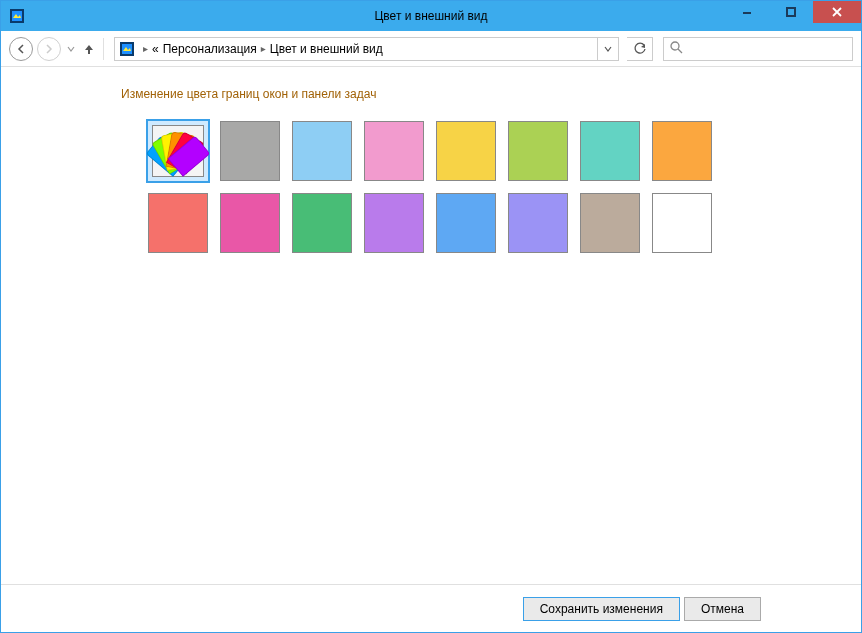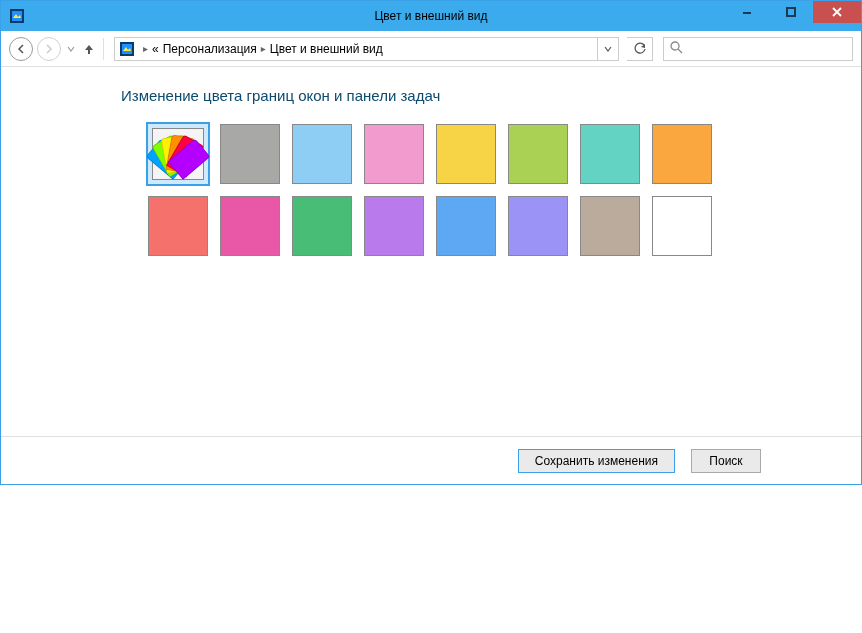--- a/index.html
+++ b/index.html
@@ -1,17 +1,17 @@
 <!DOCTYPE html>
 <html><head>
 <meta charset="utf-8">
 <style>
   * { box-sizing: border-box; margin: 0; padding: 0; }
   body { font-family: "Segoe UI", Tahoma, sans-serif; font-size: 12px; background: #fff; }
-  .window { width: 862px; height: 485px; border: 1px solid #3aa0e8; background: #fff; display: flex; flex-direction: column; }
+  .window { width: 862px; height: 633px; border: 1px solid #3aa0e8; background: #fff; display: flex; flex-direction: column; }
   .titlebar { height: 30px; background: #3babed; display: flex; align-items: center; position: relative; color: #000; }
   .titlebar .app-icon { width: 16px; height: 16px; margin-left: 8px; display:inline-block; }
   .titlebar .title { position:absolute; left:50%; transform:translateX(-50%); color: #000; font-size: 12px; }
   .window-controls { margin-left: auto; display: flex; height: 22px; align-self:flex-start; }
   .window-controls .ctrl { width: 44px; height: 22px; display:flex; align-items:center; justify-content:center; }
   .window-controls .ctrl.close { width:48px; background: #c8504f; color:#fff; }
   .window-controls svg { display:block; }
 
   .toolbar { height: 36px; border-bottom: 1px solid #e0e0e0; display:flex; align-items:center; padding: 0 8px; gap: 4px; }
   .nav-btn { width:24px; height:24px; border:1px solid #9a9a9a; border-radius:50%; display:flex; align-items:center; justify-content:center; color:#666; }
@@ -23,29 +23,29 @@
   .breadcrumb .bc-icon { width:16px; height:16px; margin-right:4px;}
   .breadcrumb .sep { padding: 0 4px; color:#666; font-size:10px;}
   .breadcrumb .crumb { color:#000; }
   .breadcrumb .tail { margin-left:auto; display:flex; align-items:center; border-left:1px solid #ccc; height:100%; padding:0 6px;}
   .refresh { border:1px solid #ccc; border-left:none; height:24px; width:26px; display:flex; align-items:center; justify-content:center; }
   .search { border:1px solid #ccc; height:24px; width:190px; margin-left:6px; display:flex; align-items:center; padding:0 6px; color:#888; }
   .search .placeholder { flex:1; font-style: italic; overflow:hidden; white-space:nowrap; text-overflow:ellipsis;}
   .search .s-icon { color:#888; }
 
   .content { flex:1; padding: 16px 12px 0 12px; display:flex; flex-direction:column; }
-  .heading { color:#0c4a6e; font-size:15px; margin: 4px 0 20px 108px; }
+  .heading { color:#a16207; font-size:12px; margin: 4px 0 20px 108px; }
   .swatch-grid { display:flex; flex-wrap:wrap; gap:12px 12px; width: 580px; margin-left: 135px;}
   .swatch { width: 60px; height: 60px; border:1px solid #888; }
   .swatch.sel-wrap { border:2px solid #3aa0e8; background:#cfeaff; padding:4px; width:64px; height:64px; position:relative; margin:-2px; }
   .swatch.sel-wrap .inner-swatch { width:100%; height:100%; border:1px solid #888; display:flex; align-items:center; justify-content:center; }
   .color-fan { position:relative; width:40px; height:40px; }
   .color-fan .card { position:absolute; width:24px; height:36px; border-radius:4px 4px 0 0; left:8px; top:2px; transform-origin: 50% 90%; border:1px solid rgba(0,0,0,.15); }
 
-  .footer { border-top:1px solid #e0e0e0; height:48px; display:flex; align-items:center; justify-content:flex-end; padding-right:100px; gap:16px;}
+  .footer { border-top:1px solid #e0e0e0; height:48px; display:flex; align-items:center; justify-content:flex-end; padding-right:100px; gap:4px;}
   .btn { border:1px solid #aaa; background:#eaeaea; padding: 4px 16px; font-size:12px; min-width:70px; text-align:center;}
   .btn.primary { border:1px solid #3aa0e8; }
 </style>
 </head>
 <body>
 
 <div class="window">
 
   <div class="titlebar">
     <span class="app-icon">
@@ -162,16 +162,16 @@
         <div class="swatch" style="background: rgb(185, 123, 235);"></div>
         <div class="swatch" style="background: rgb(94, 168, 243);"></div>
         <div class="swatch" style="background: rgb(155, 147, 245);"></div>
         <div class="swatch" style="background: rgb(187, 171, 156);"></div>
         <div class="swatch" style="background: rgb(255, 255, 255);"></div>
       </div>
   </div>
 
   <div class="footer">
     <div class="btn primary">Сохранить изменения</div>
-    <div class="btn">Поиск</div>
+    <div class="btn">Отмена</div>
   </div>
 
 </div>
 
 </body></html>

